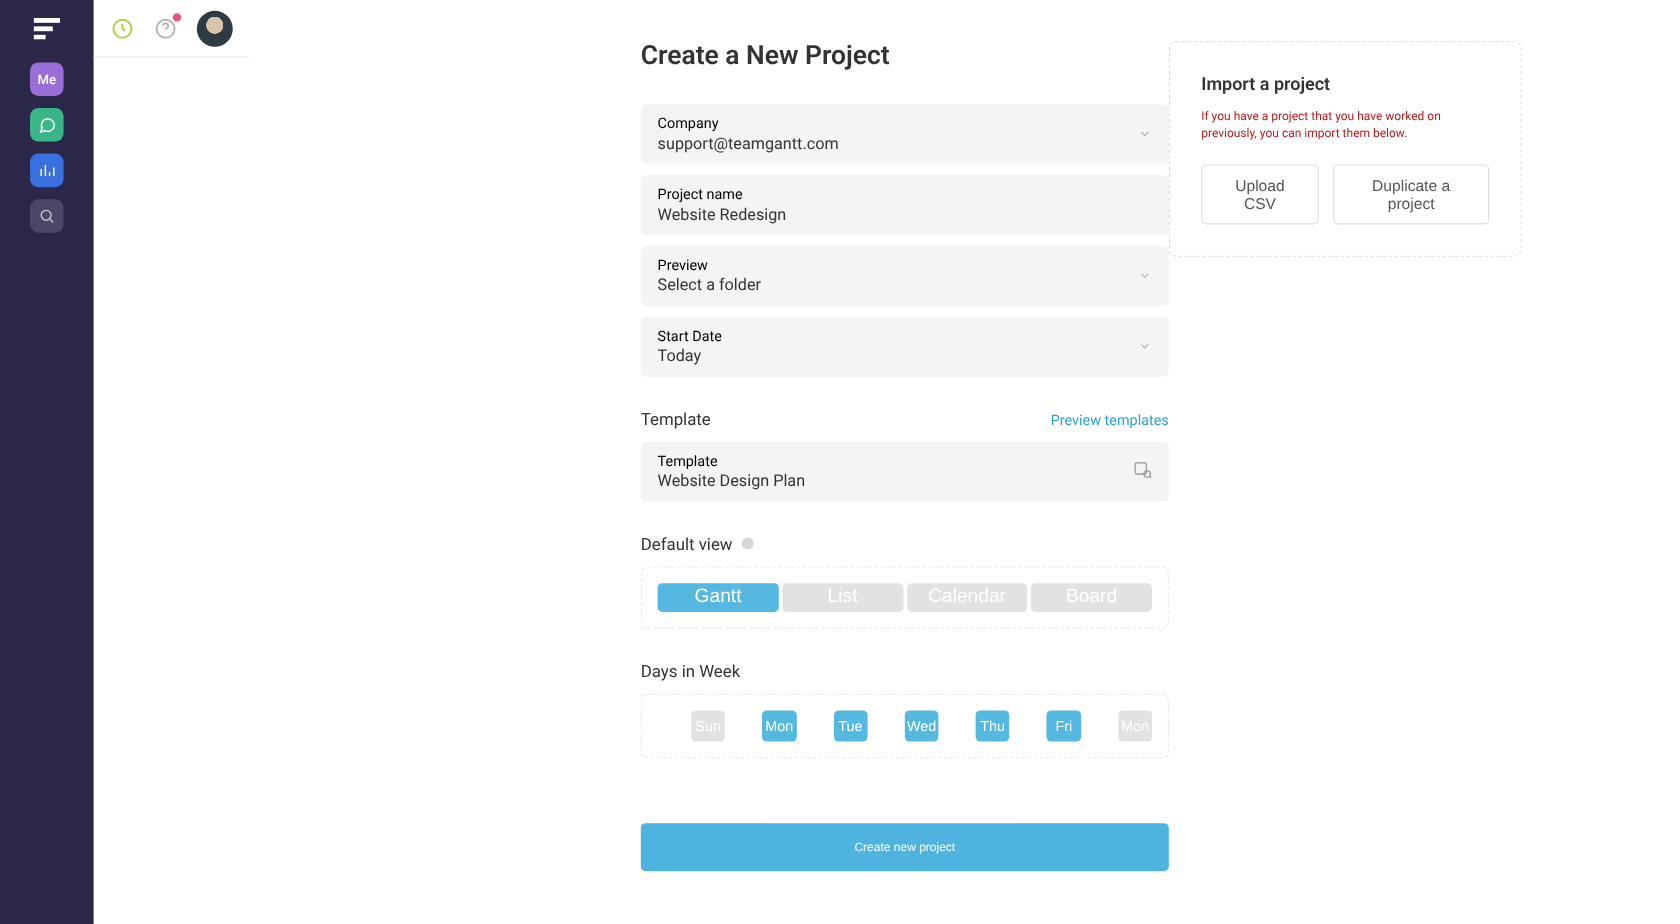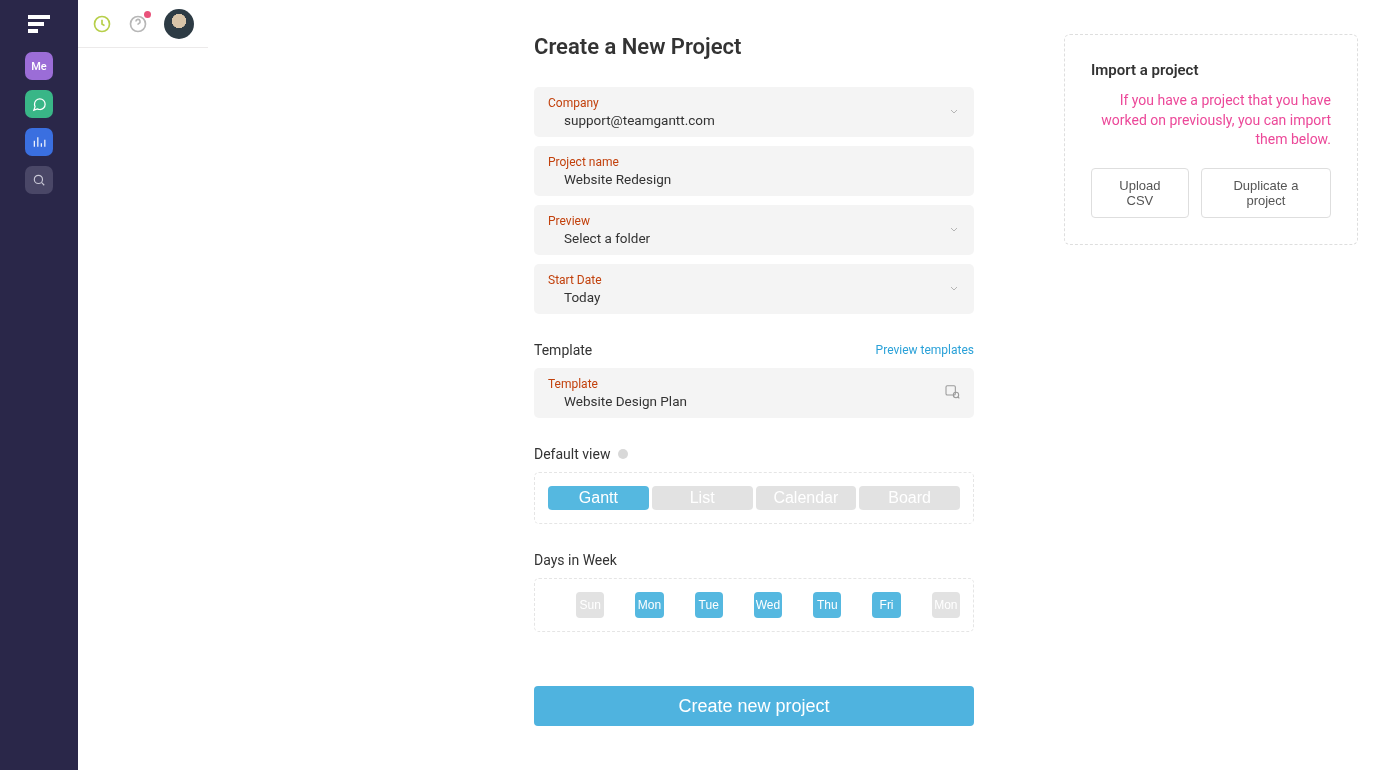--- a/index.html
+++ b/index.html
@@ -72,22 +72,22 @@
   margin-bottom: 28px;
 }
 .field {
   background:#f4f4f4;
   border-radius:5px;
   padding: 9px 14px;
   margin-bottom:9px;
   position:relative;
   cursor:pointer;
 }
-.field-label { font-size:12px; color:#c2410c; margin-bottom:2px; }
-.field-value { font-size:13.5px; color:#333;margin-left:16px; }
+.field-label { font-size:12px; color:#000000; margin-bottom:2px; }
+.field-value { font-size:13.5px; color:#333; }
 .field-chevron {
   position:absolute; right:14px; top:50%; transform:translateY(-50%);
 }
 .section-header {
   display:flex; justify-content:space-between; align-items:center;
   margin-top: 28px; margin-bottom:10px;
 }
 .section-label { font-size:14px; color:#333; }
 .section-label .info-dot {
   display:inline-block; width:10px; height:10px; border-radius:50%;
@@ -130,32 +130,31 @@
   display:flex; align-items:center; justify-content:center;
   cursor:pointer;
   margin-left:28px;
 }
 .day-btn.off { background:#e2e2e2; color:#fff; }
 .submit-btn {
   margin-top: 54px;
   width:100%; height:40px;
   background:#4fb3df; color:#fff;
   border:none; border-radius:4px;
-  font-size:18px; cursor:pointer;
+  font-size:10px; cursor:pointer;
 }
 .import-card {
-  margin-left: 90px;
   width: 294px;
   border:1px dashed #dedede;
   border-radius:6px;
   padding: 26px 26px 26px 26px;
   height: fit-content;
 }
 .import-title { font-size:15px; font-weight:600; color:#333; margin-bottom:12px; }
-.import-desc { font-size:14px; color:#ec4899; line-height:1.4; margin-bottom:18px;text-align:right; }
+.import-desc { font-size:10px; color:#b91c1c; line-height:1.4; margin-bottom:18px; }
 .import-actions { display:flex; gap:12px; }
 .import-btn {
   border:1px solid #dedede; background:#fff; color:#555;
   font-size:13px; padding:9px 16px; border-radius:4px; cursor:pointer;
 }
 </style>
 </head>
 <body>
 
 <div class="sidebar">

